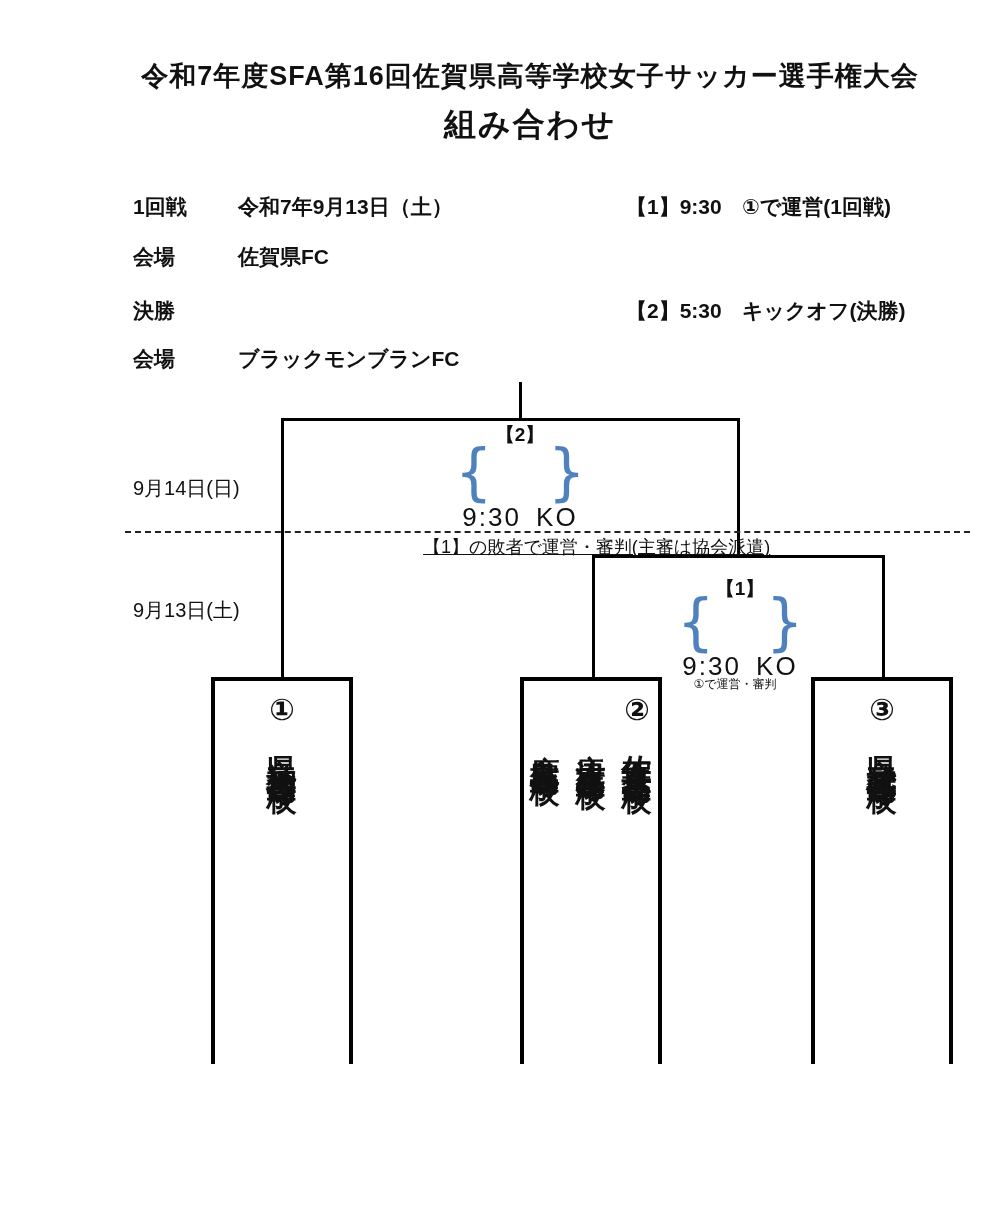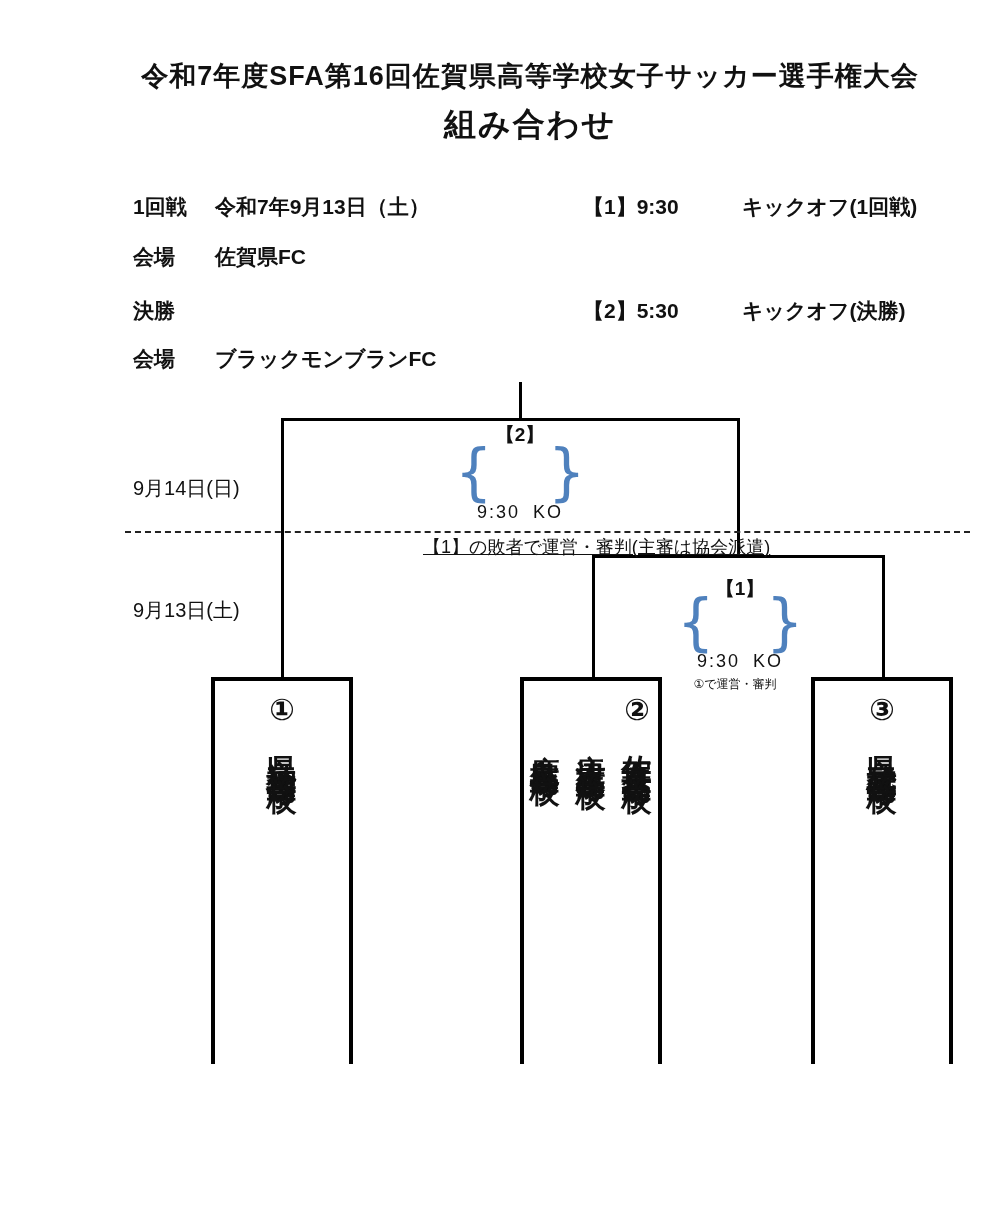--- a/index.html
+++ b/index.html
@@ -19,30 +19,30 @@
   }
   .subtitle{
     position:absolute;top:103px;left:0;width:100%;
     text-align:center;font-size:32px;font-weight:700;letter-spacing:2px;
   }
   
   .sch-row{position:absolute;left:0;width:100%;height:28px;font-size:21px;font-weight:700;}
   .sch-row span{position:absolute;white-space:pre;}
   .r1{top:193px}.r2{top:243px}.r3{top:297px}.r4{top:345px}
   .sch-label{left:103px}
-  .sch-value{left:185px}
-  .sch-tag{left:553px}
+  .sch-value{left:208px}
+  .sch-tag{left:596px}
   .sch-note{left:712px}
   
   .bline{position:absolute;background:#000;}
   .dashline{position:absolute;border-top:2px dashed #222;height:0;}
   
   .date-label{position:absolute;font-size:20px;color:#111;}
   .match-label{position:absolute;font-size:19px;font-weight:700;text-align:center;}
-  .ko-label{position:absolute;font-size:18px;text-align:center;letter-spacing:2px;word-spacing:6px;white-space:pre;}
+  .ko-label{position:absolute;font-size:26px;text-align:center;letter-spacing:2px;word-spacing:6px;white-space:pre;}
   .duty-label{position:absolute;font-size:12px;text-align:center;white-space:pre;}
   .divider-note{position:absolute;font-size:18px;white-space:pre;}
   
   .braces{
     position:absolute;display:flex;justify-content:space-between;
     color:#4f81bd;font-family:"DejaVu Sans",sans-serif;font-weight:400;
   }
   .braces span{display:block;font-size:62px;line-height:57px;transform:scaleX(0.95);}
   .brace-left::before{content:"{";}
   .brace-right::before{content:"}";}
@@ -69,21 +69,21 @@
 
 <div class="page">
 
   <div class="title">令和7年度SFA第16回佐賀県高等学校女子サッカー選手権大会</div>
   <div class="subtitle">組み合わせ</div>
 
   <div class="sch-row r1">
     <span class="sch-label">1回戦</span>
     <span class="sch-value">令和7年9月13日（土）</span>
     <span class="sch-tag">【1】9:30</span>
-    <span class="sch-note">キックオフ(1回戦)</span>
+    <span class="sch-note">①で運営(1回戦)</span>
   </div>
   <div class="sch-row r2">
     <span class="sch-label">会場</span>
     <span class="sch-value">佐賀県FC</span>
   </div>
   <div class="sch-row r3">
     <span class="sch-label">決勝</span>
     <span class="sch-tag">【2】5:30</span>
     <span class="sch-note">キックオフ(決勝)</span>
   </div>

